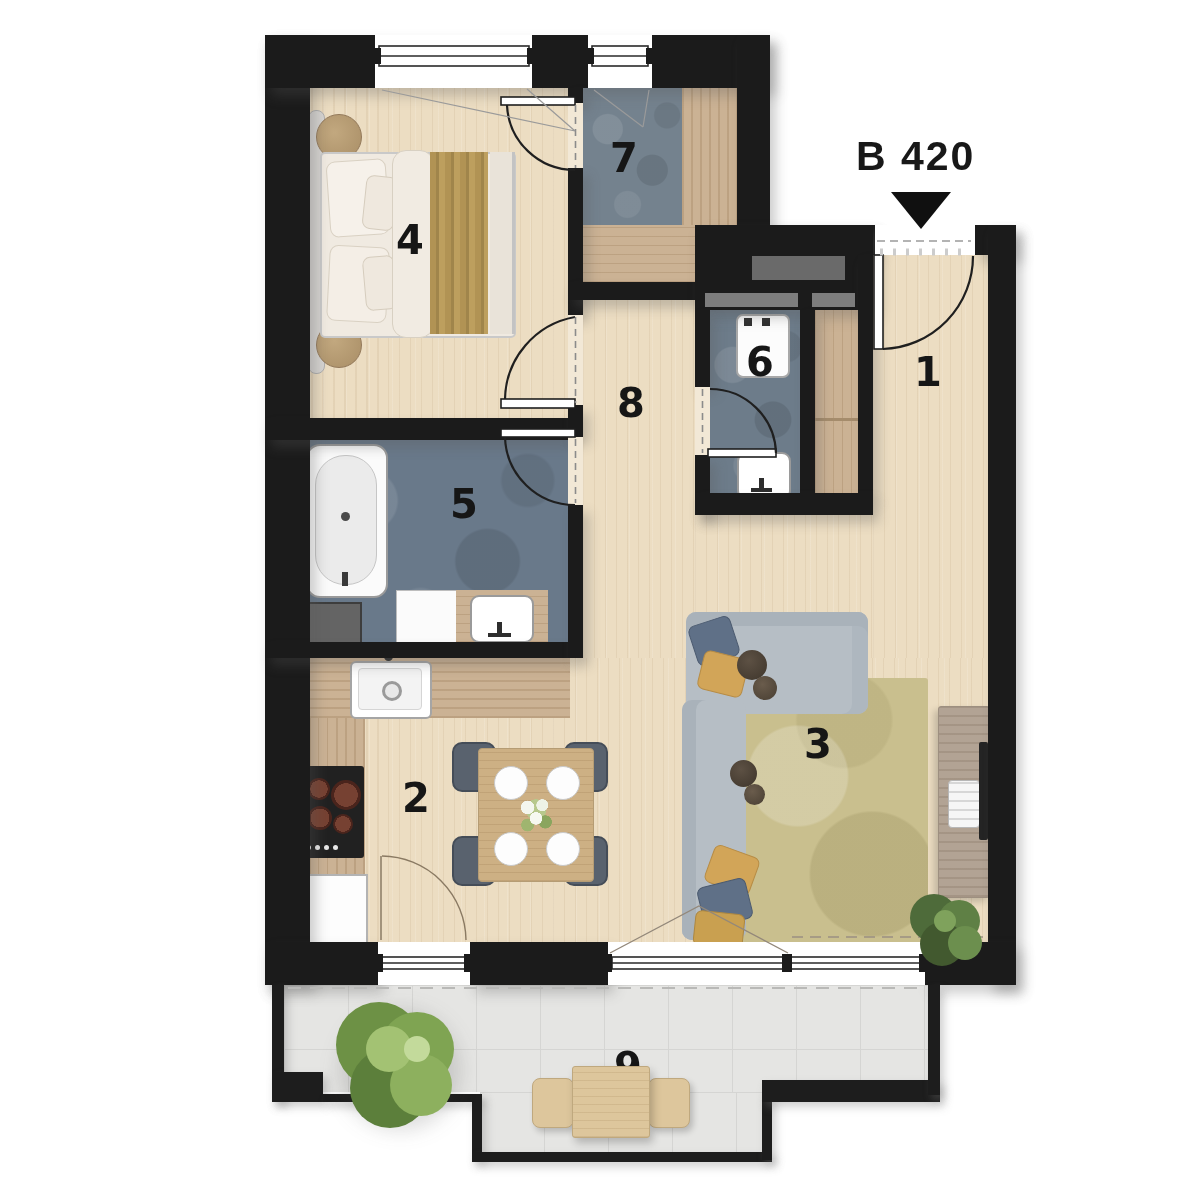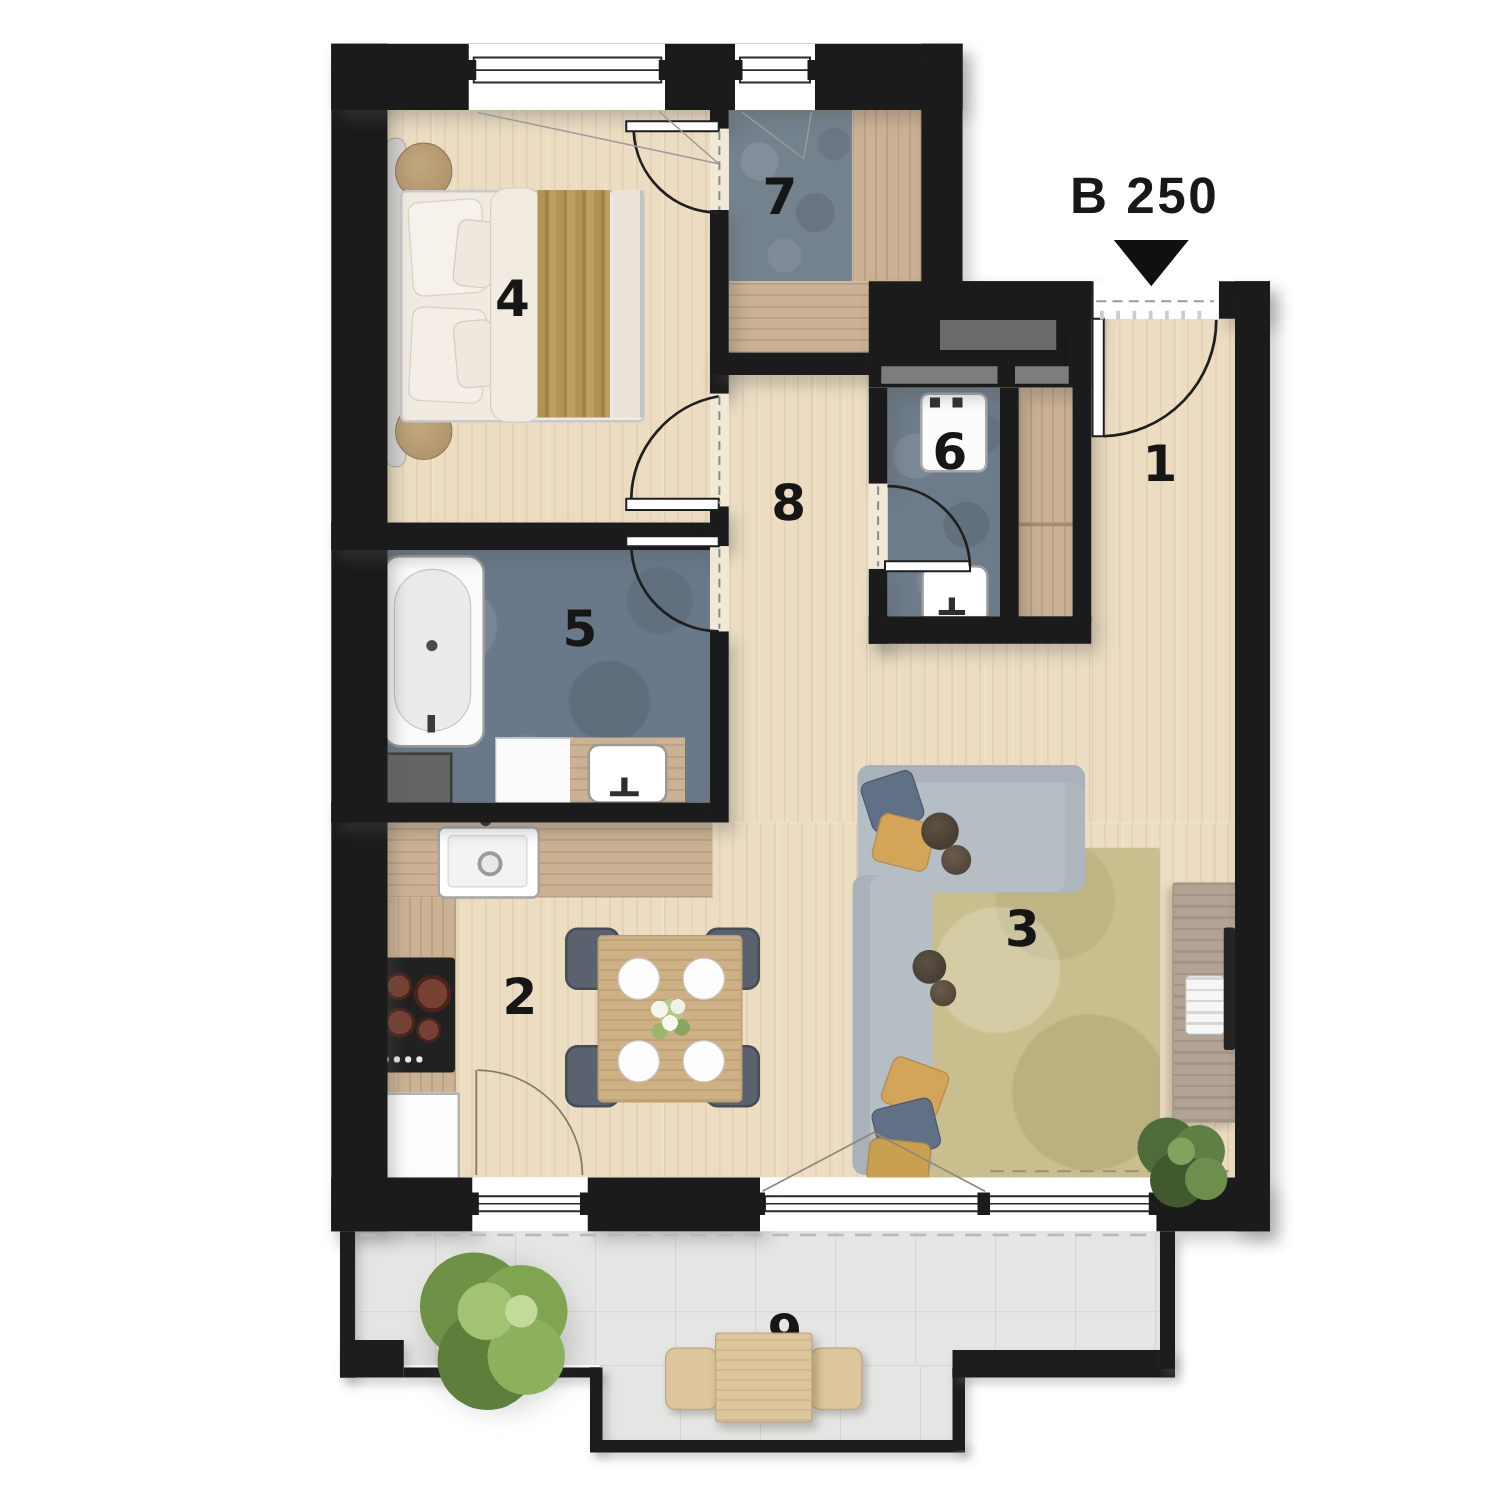--- a/index.html
+++ b/index.html
@@ -255,21 +255,21 @@
     <rect x="374" y="954" width="9" height="18" fill="#1b1b1b"></rect>
       <rect x="464" y="954" width="9" height="18" fill="#1b1b1b"></rect>
 
     <rect x="612" y="957" width="309" height="12" fill="#ffffff" stroke="#2a2a2a" stroke-width="1.6"></rect>
     <line x1="612" y1="963" x2="921" y2="963" stroke="#2a2a2a" stroke-width="1.3"></line>
     <rect x="603" y="954" width="9" height="18" fill="#1b1b1b"></rect>
     <rect x="782" y="954" width="10" height="18" fill="#1b1b1b"></rect>
     <rect x="919" y="954" width="9" height="18" fill="#1b1b1b"></rect>
   </svg>
 
-  <div class="unit-label" style="left:856px;top:133px;">B 250</div>
+  <div class="unit-label" style="left:856px;top:133px;">B 420</div>
   <div class="tri" style="left:891px;top:192px;"></div>
 
   <div class="rlabel" style="left:928px;top:372px;">1</div>
   <div class="rlabel" style="left:416px;top:798px;">2</div>
   <div class="rlabel" style="left:818px;top:744px;">3</div>
   <div class="rlabel" style="left:410px;top:240px;">4</div>
   <div class="rlabel" style="left:464px;top:504px;">5</div>
   <div class="rlabel" style="left:760px;top:362px;">6</div>
   <div class="rlabel" style="left:624px;top:158px;">7</div>
   <div class="rlabel" style="left:631px;top:403px;">8</div>

